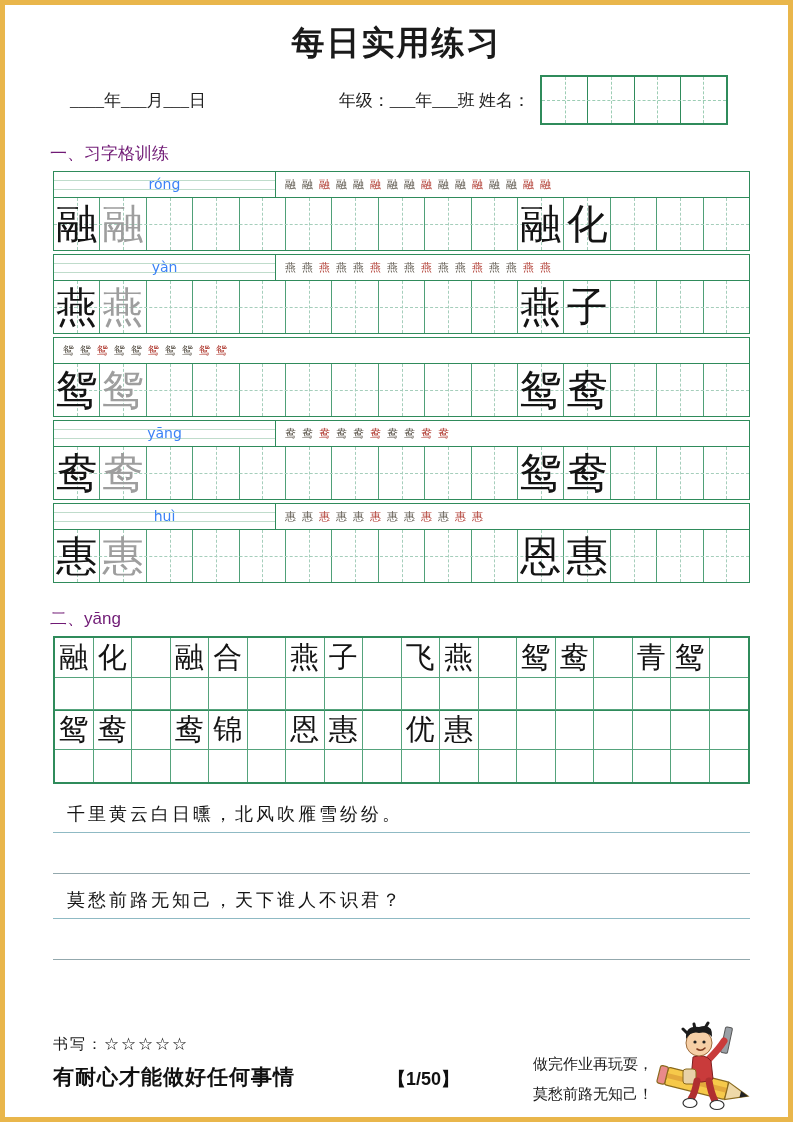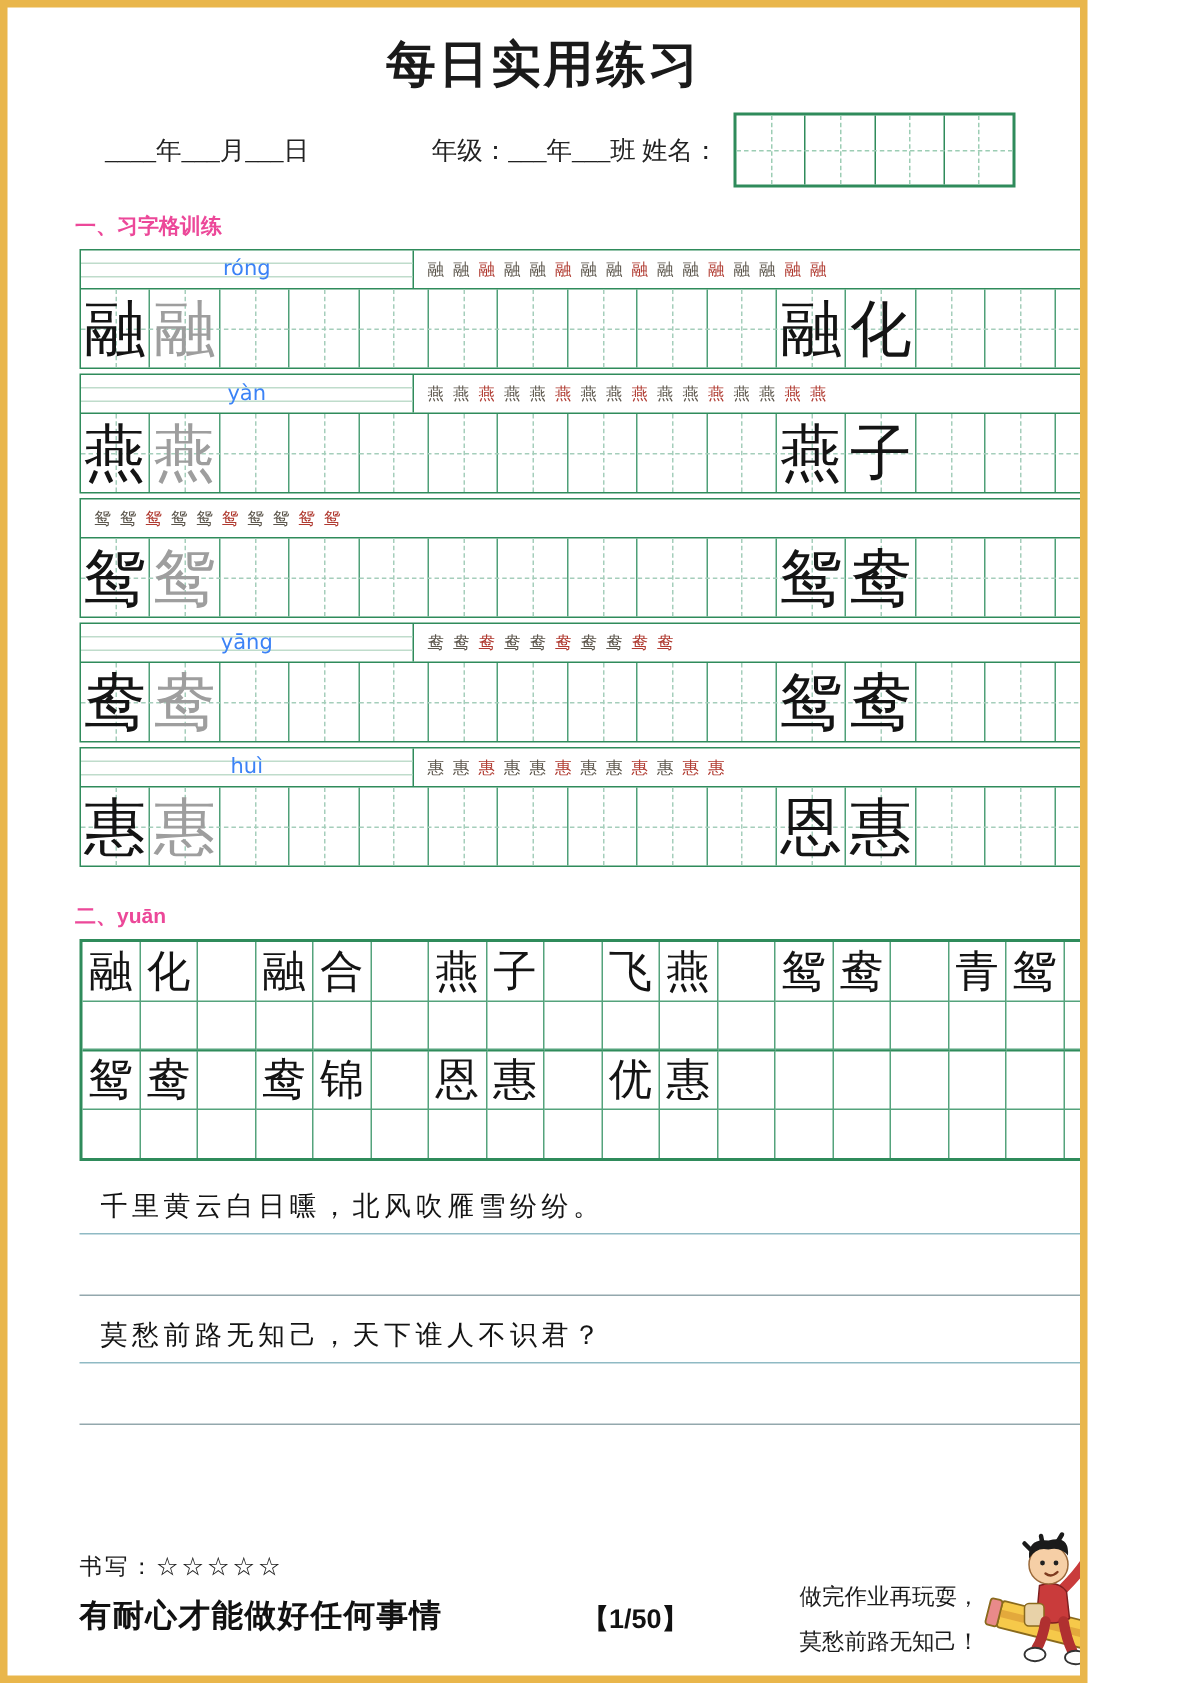--- a/index.html
+++ b/index.html
@@ -1,32 +1,32 @@
 <!DOCTYPE html>
 <html><head>
 <meta charset="utf-8">
 <style>
   html,body{margin:0;padding:0;background:#fff;}
   .page{
-    position:relative;width:725px;height:1122px;box-sizing:border-box;
+    position:relative;width:793px;height:1122px;box-sizing:border-box;
     background:#fff;border:5px solid #E9B64B;overflow:hidden;
     font-family:"Liberation Sans",sans-serif;color:#1a1a1a;
   }
   
   .title{margin:16px 0 0 0;text-align:center;font-size:33px;font-weight:bold;letter-spacing:2px;}
-  .info-row{display:flex;align-items:center;margin:6px 43px 0 43px;height:56px;}
+  .info-row{display:flex;align-items:center;margin:6px 60px 0 43px;height:56px;}
   .date-line{font-family:"Liberation Serif",serif;font-size:17px;margin-left:22px;color:#222;}
   .grade-line{font-family:"Liberation Serif",serif;font-size:17px;margin-left:auto;margin-right:10px;color:#222;}
   .name-grid{display:flex;border:2px solid #2F8B5B;width:188px;height:50px;box-sizing:border-box;position:relative;background:#fff;}
   .name-cell{flex:1;position:relative;border-right:1.5px solid #2F8B5B;}
   .name-cell:last-child{border-right:none;}
   .name-cell::before{content:"";position:absolute;left:50%;top:0;bottom:0;border-left:1px dashed #9CCDB4;}
   .name-grid::after{content:"";position:absolute;left:0;right:0;top:50%;border-top:1px dashed #9CCDB4;}
   
-  .sec-label{margin:14px 0 6px 45px;font-size:14px;font-weight:bold;color:#ec4899;}
+  .sec-label{margin:14px 0 6px 45px;font-size:17px;font-weight:normal;color:#701a75;}
   
   .practice-wrap{margin:4px 48px 0 48px;width:697px;}
   .prow{border:1.5px solid #2F8B5B;box-sizing:border-box;margin-bottom:3px;background:#fff;}
   .prow-head{display:flex;height:25px;border-bottom:1.5px solid #2F8B5B;}
   .pinyin-box{width:222px;box-sizing:border-box;border-right:1px solid #2F8B5B;position:relative;}
   .pinyin-box::before{content:"";position:absolute;left:0;right:0;top:31%;border-top:1px solid #BFDCCB;}
   .pinyin-box::after{content:"";position:absolute;left:0;right:0;top:69%;border-top:1px solid #BFDCCB;}
   .pinyin{position:absolute;left:0;right:0;top:50%;transform:translateY(-54%);text-align:center;
     font-size:14px;color:#3b82f6;z-index:2;font-family:"DejaVu Sans",sans-serif;}
   .strokes{flex:1;display:flex;align-items:center;padding-left:9px;overflow:hidden;}
@@ -314,21 +314,21 @@
           <div class="pcell">
             <span class="cell-char">惠</span>
           </div>
           <div class="pcell"></div>
           <div class="pcell"></div>
           <div class="pcell"></div>
         </div>
       </div>
     </div>
 
-  <div class="sec-label" style="margin-top:24px;">二、yuān</div>
+  <div class="sec-label" style="margin-top:24px;">二、yāng</div>
 
   <div class="square-grid">
       <div class="gcell r0 c0">融</div>
       <div class="gcell r0 c1">化</div>
       <div class="gcell r0 c2"></div>
       <div class="gcell r0 c3">融</div>
       <div class="gcell r0 c4">合</div>
       <div class="gcell r0 c5"></div>
       <div class="gcell r0 c6">燕</div>
       <div class="gcell r0 c7">子</div>

